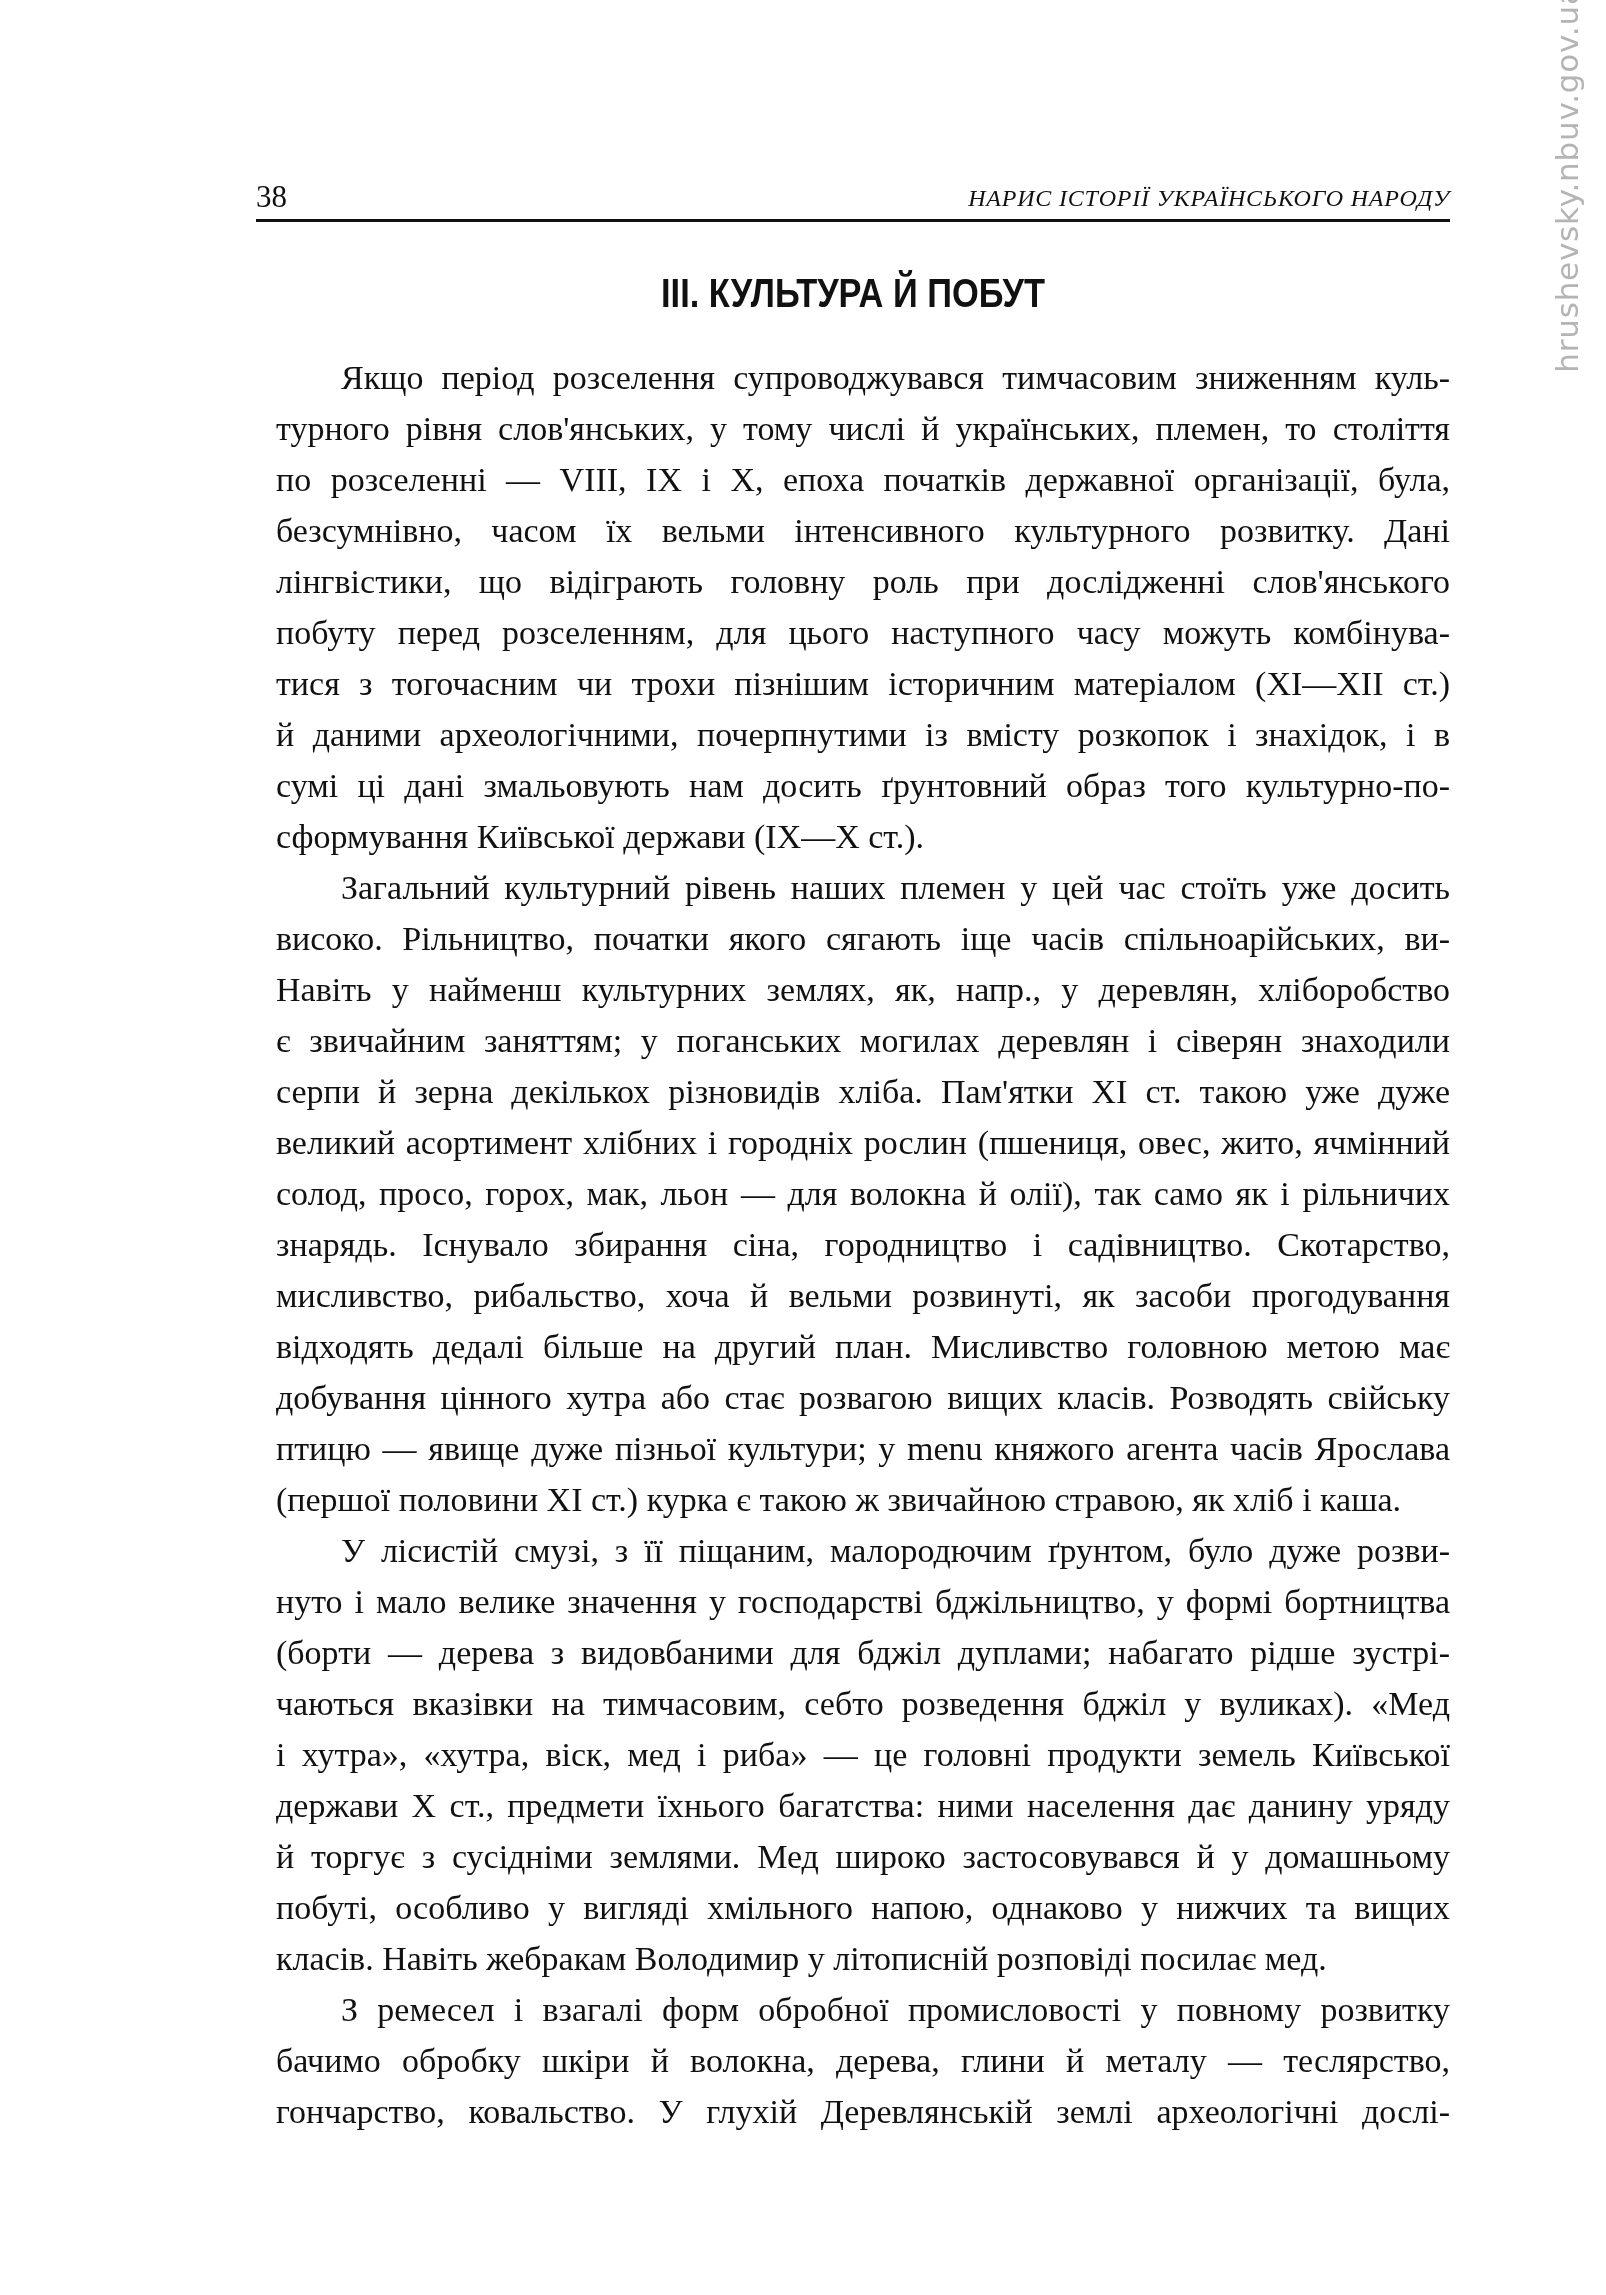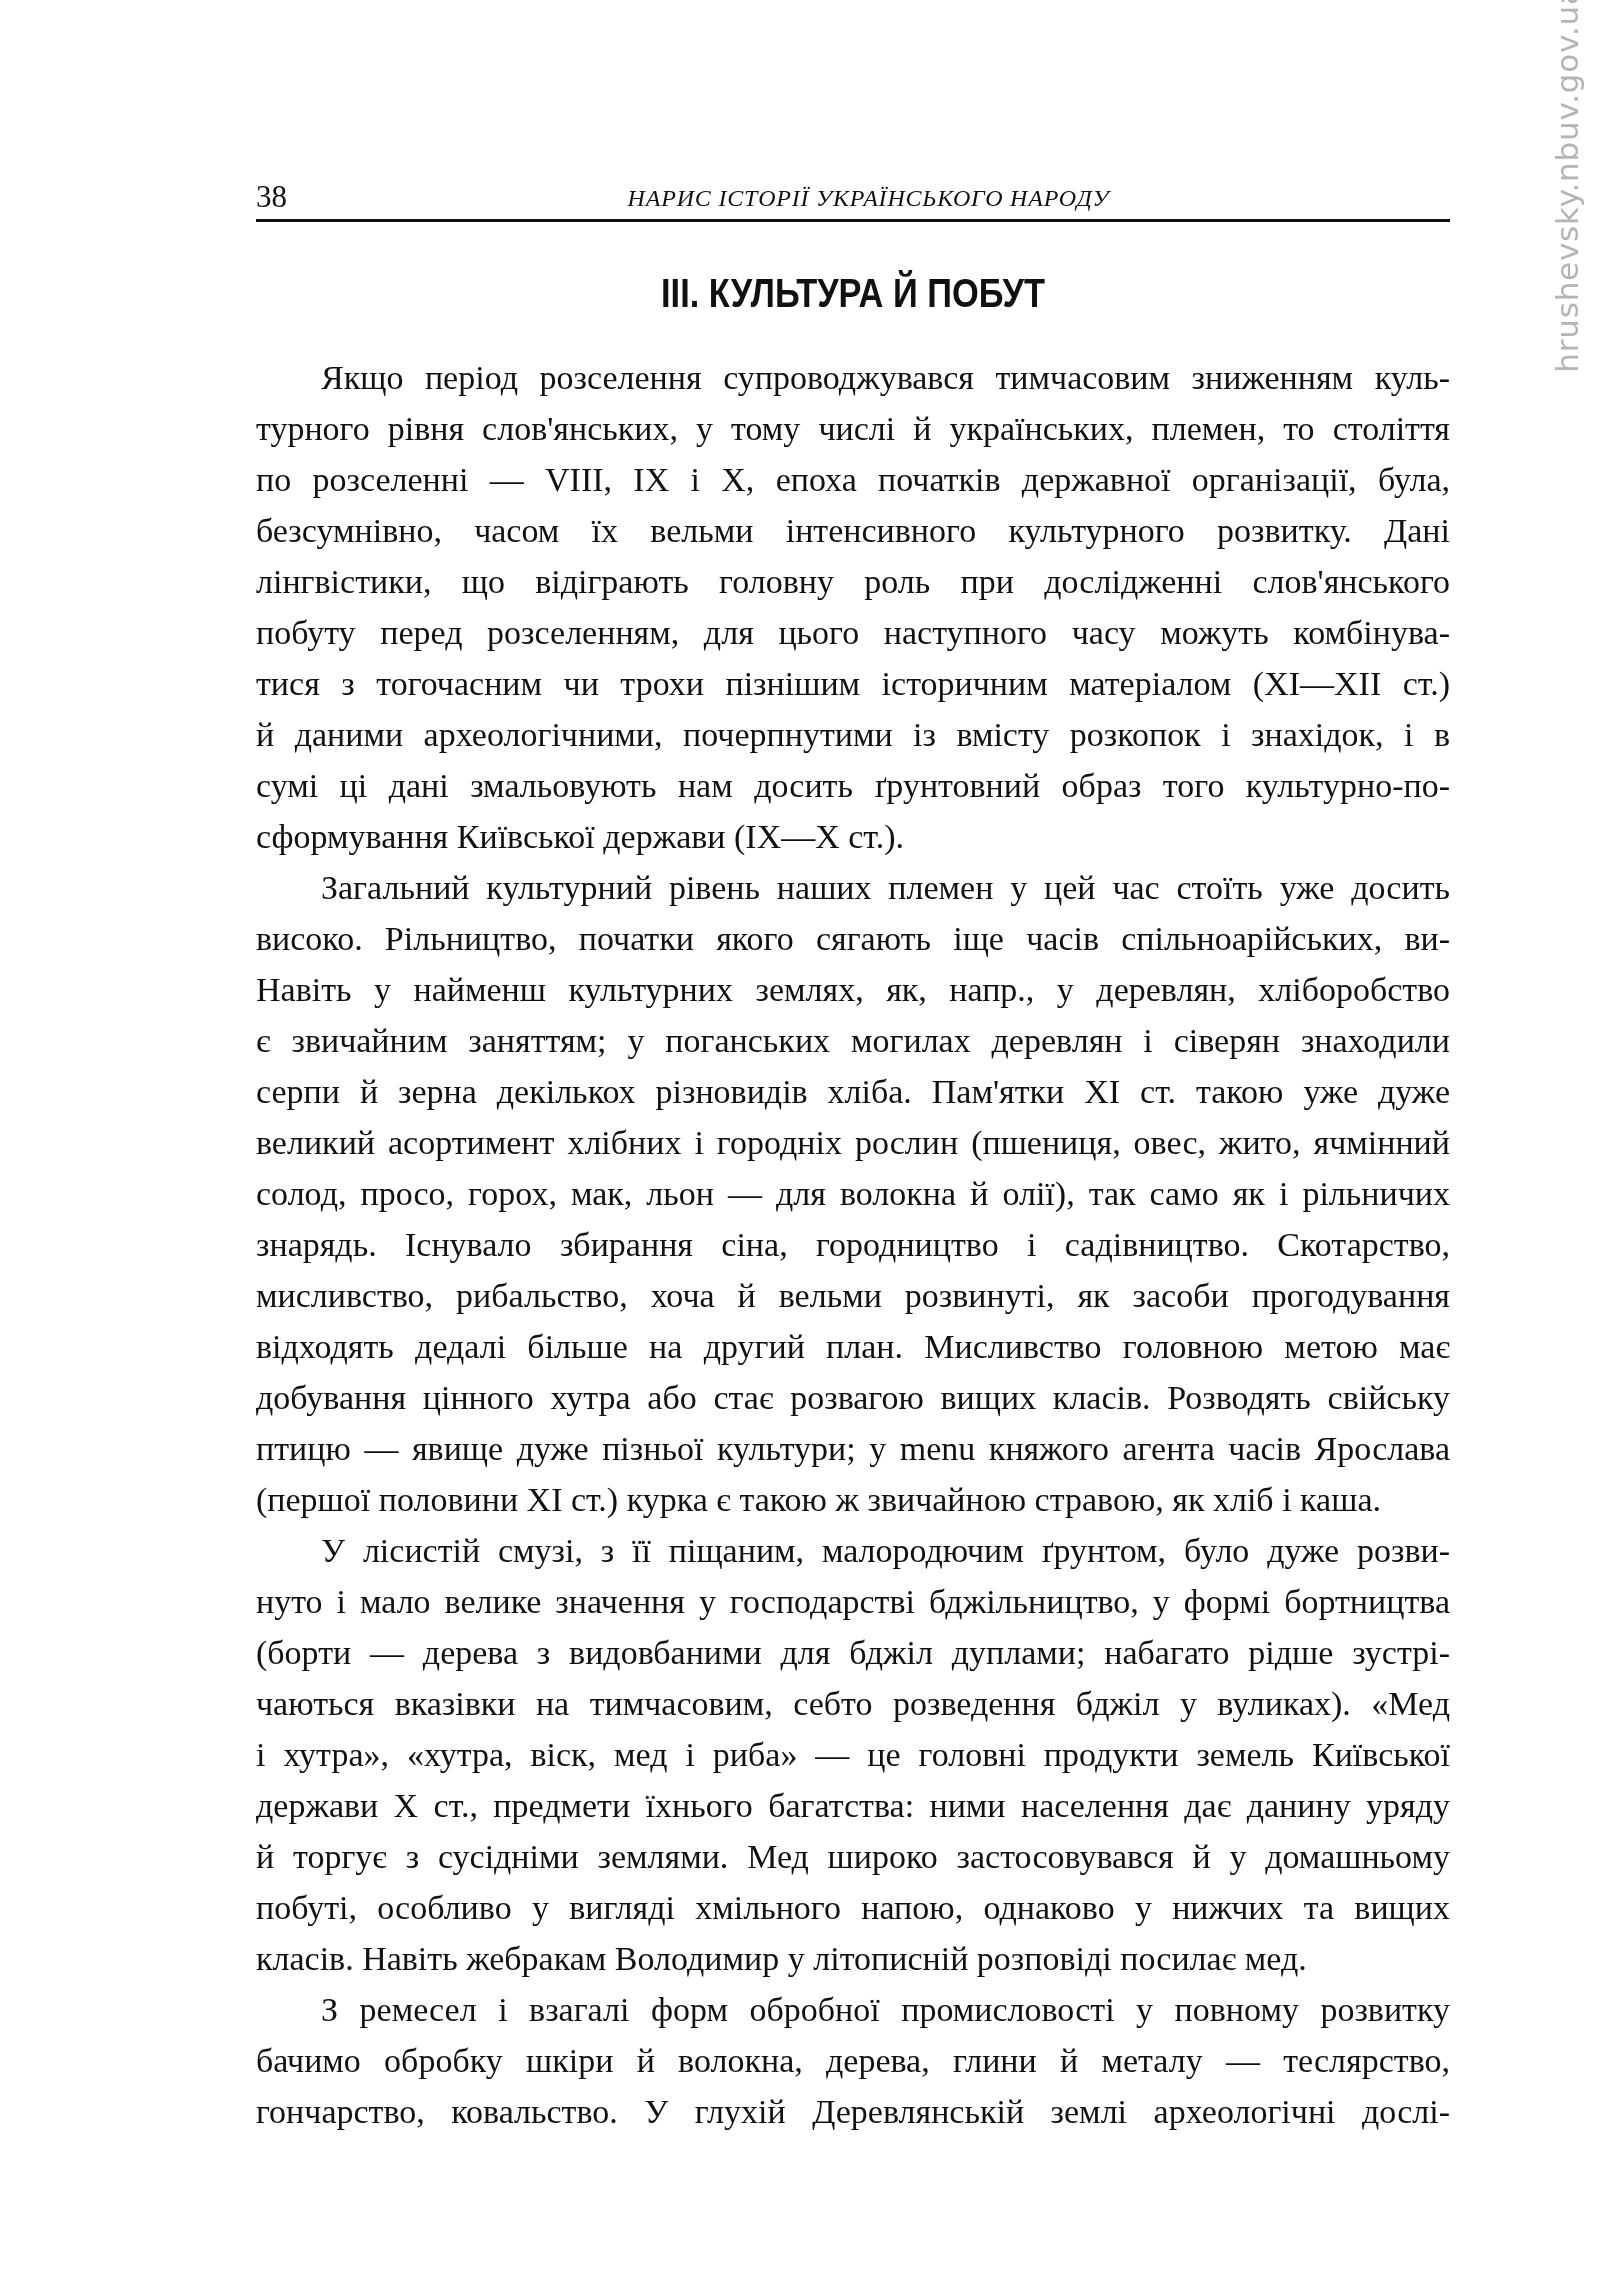--- a/index.html
+++ b/index.html
@@ -8,33 +8,33 @@
     position: absolute; left: 1543px; top: 7.8px; width: 47px; height: 342px;
     display: flex; align-items: center; justify-content: center;
   }
   .watermark span {
     display: block; transform: rotate(-90deg); white-space: nowrap;
     font-family: "DejaVu Sans", sans-serif; font-size: 31px; color: #b4b4b4; letter-spacing: 0.8px;
   }
   .running-head { position: absolute; left: 256px; top: 180px; width: 1194px; height: 34px; }
   .page-number { position: absolute; left: 0; top: 0; font-size: 31px; line-height: 34px; }
   .running-title {
-    position: absolute; left: 0; right: 0; top: 3.1px; text-align: center;
+    position: absolute; left: 0; right: 0; top: 3.1px; text-align: right;
     font-style: italic; font-size: 24px; line-height: 31px; letter-spacing: 0.8px; padding-left: 31px;
   }
   .head-rule { position: absolute; left: 256px; top: 219px; width: 1194px; height: 3.1px; background: #111111; }
   .chapter-title {
     position: absolute; left: 256px; top: 268px; width: 1194px; text-align: center;
     font-family: "Liberation Sans", sans-serif; font-weight: bold; font-size: 40px; line-height: 50px;
     letter-spacing: 0px; transform: scaleX(0.86); transform-origin: center;
   }
   .body-text { position: absolute; left: 256px; top: 356px; width: 1194px; }
   .line {
     height: 51px; line-height: 44px; font-size: 34px; white-space: nowrap;
-    text-align: justify; text-align-last: justify; overflow: visible;
+    text-align: justify; text-align-last: justify; overflow: visible; margin-left: 20px;
   }
   .line.indent { padding-left: 65px; }
   .line.last { text-align-last: left; }
 </style>
 </head>
 <body>
 
 <div class="watermark">
   <span>hrushevsky.nbuv.gov.ua</span>
 </div>

